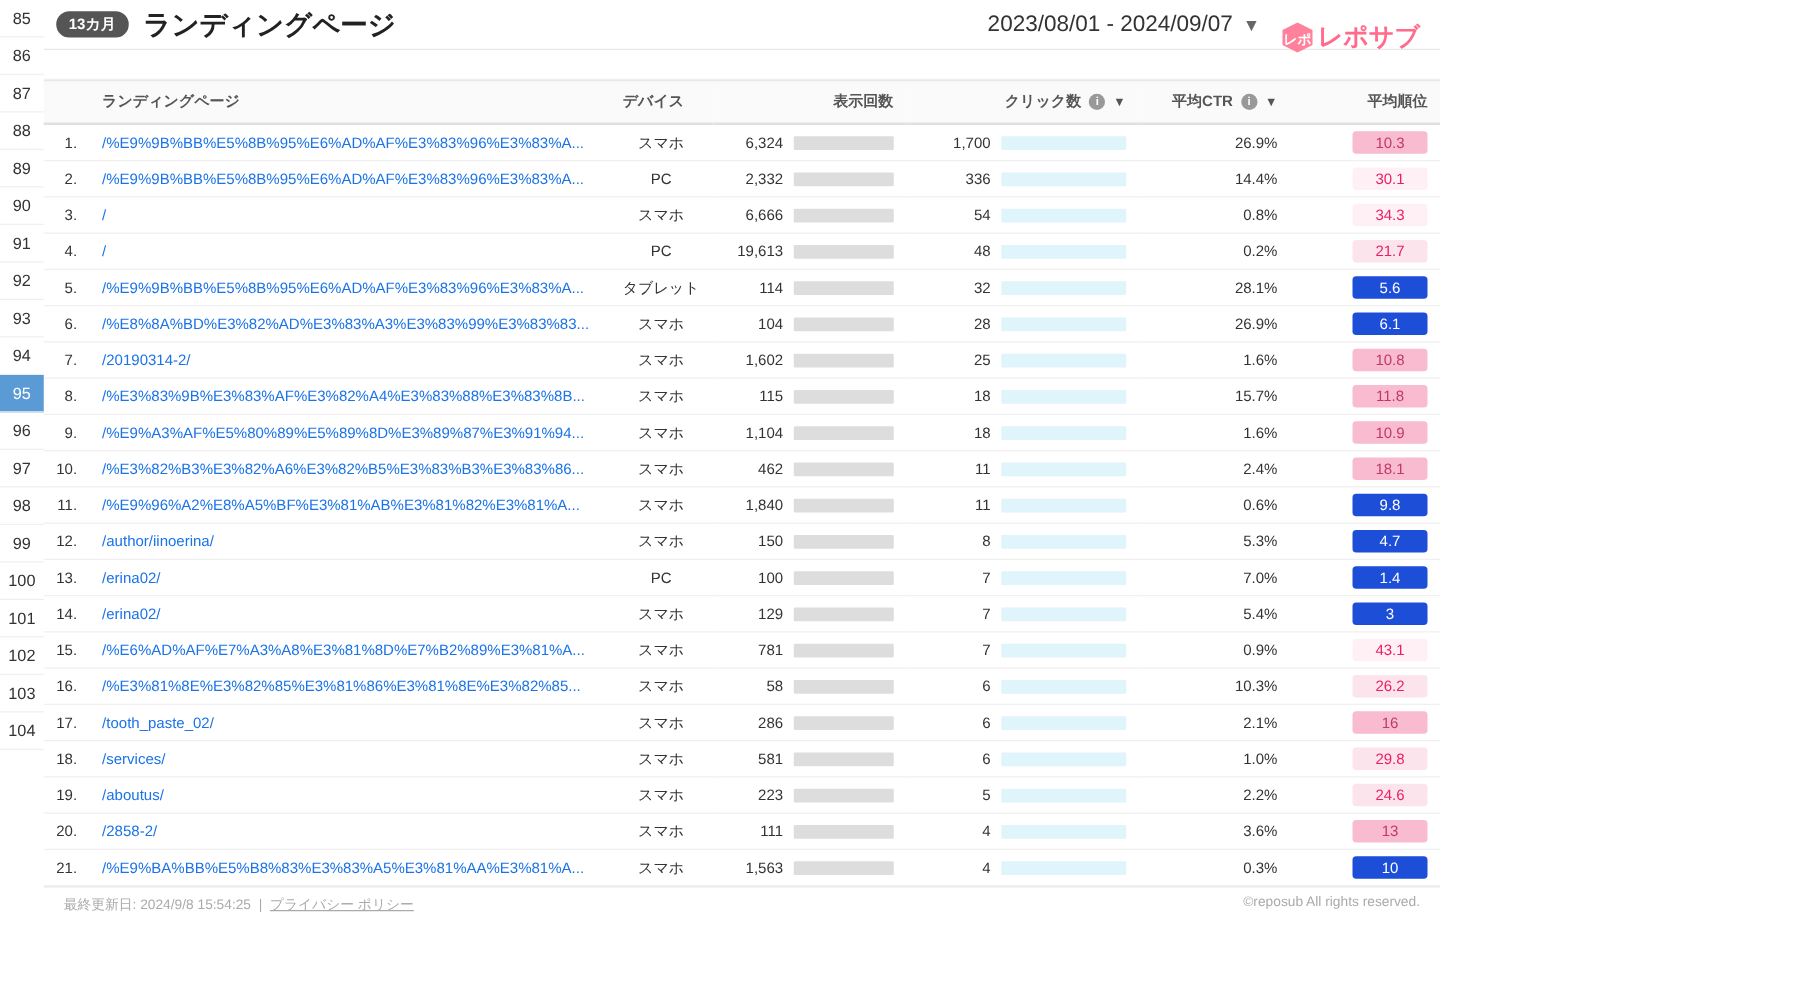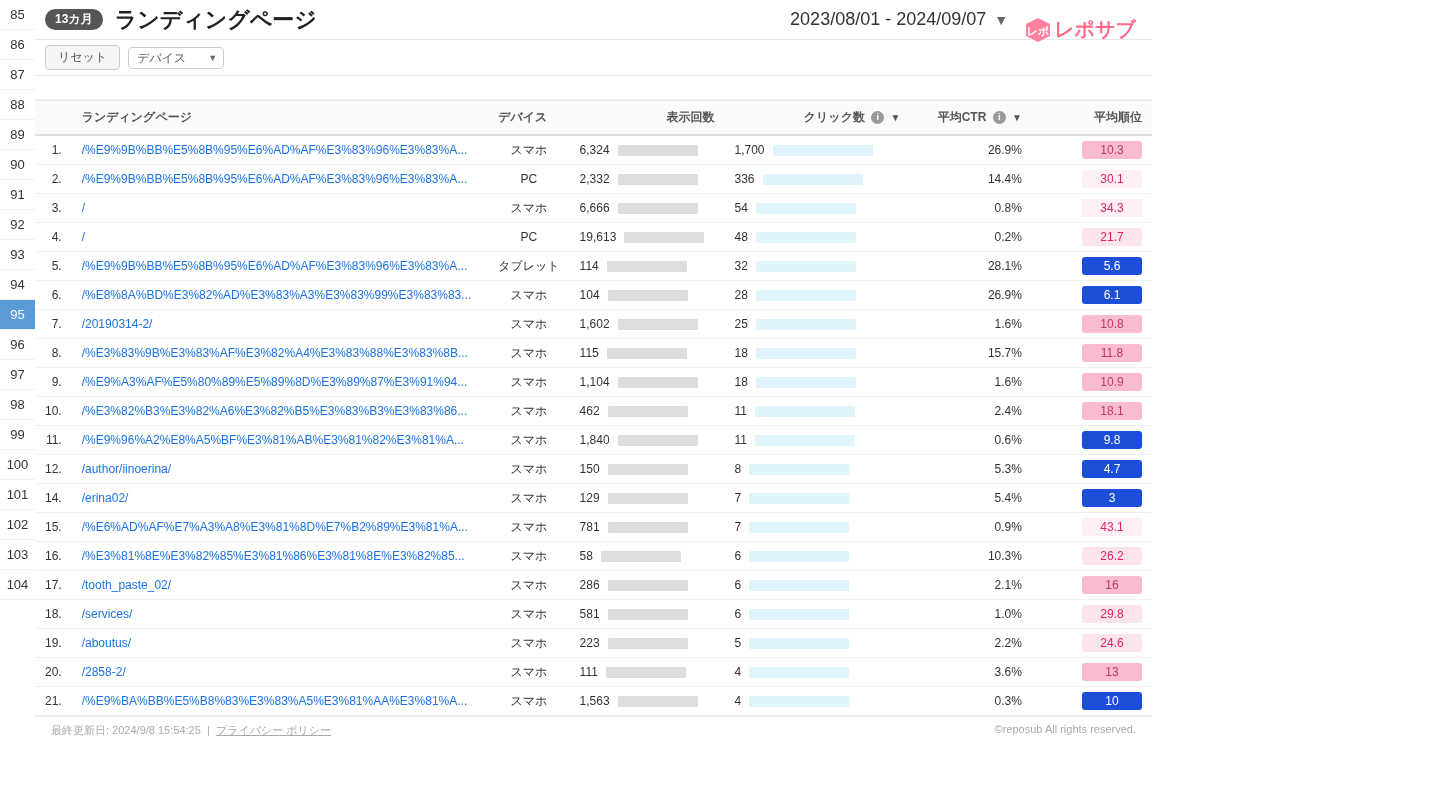--- a/index.html
+++ b/index.html
@@ -173,20 +173,21 @@
     .col-device { width: 80px; text-align: center; }
     .col-impressions { width: 160px; text-align: right; }
     .col-clicks { width: 200px; text-align: right; }
     .col-ctr { width: 130px; text-align: right; }
     .col-position { width: 140px; text-align: right; }
     
     .bar-container {
       display: flex;
       align-items: center;
       gap: 4px;
+      justify-content: flex-end;
     }
     
     .position-cell {
       padding: 5px 10px;
       text-align: right;
       font-size: 12px;
     }
     .pos-value {
       display: inline-block;
       min-width: 60px;
@@ -290,31 +291,20 @@
         <div class="logo">
           <svg width="28" height="28" viewBox="0 0 28 28">
             <polygon points="14,2 26,8 26,20 14,26 2,20 2,8" fill="#ff6b8a" opacity="0.85"></polygon>
             <text x="14" y="19" text-anchor="middle" font-size="11" fill="white" font-weight="bold">レポ</text>
           </svg>
           <span>レポサブ</span>
         </div>
       </div>
     </div>
 
-    <div class="controls-area">
-      <button class="btn-reset">リセット</button>
-      <div class="select-wrapper">
-        <select class="select-device">
-          <option>デバイス</option>
-          <option>スマホ</option>
-          <option>PC</option>
-          <option>タブレット</option>
-        </select>
-      </div>
-    </div>
 
     <div class="spacer-row"></div>
 
     <table class="data-table">
       <thead>
         <tr>
           <th class="col-num"></th>
           <th class="col-page">ランディングページ</th>
           <th class="col-device">デバイス</th>
           <th class="col-impressions right">
@@ -556,20 +546,39 @@
             <td class="col-clicks">
               <div class="bar-container">
     <span>8</span>
     <span class="click-bar-wrap"><span class="click-bar-fill" style="width:0%"></span></span>
   </div>
             </td>
             <td class="col-ctr" style="text-align: right;">5.3%</td>
             <td class="col-position position-cell"><span class="pos-value pos-deep-pink">4.7</span></td>
           </tr>
           <tr>
+            <td class="col-num">13.</td>
+            <td class="col-page" style="color: rgb(26, 115, 232); cursor: pointer;">/erina02/</td>
+            <td class="col-device">PC</td>
+            <td class="col-impressions">
+              <div class="bar-container">
+    <span>100</span>
+    <span class="imp-bar-wrap"><span class="imp-bar-fill" style="width:1%"></span></span>
+  </div>
+            </td>
+            <td class="col-clicks">
+              <div class="bar-container">
+    <span>7</span>
+    <span class="click-bar-wrap"><span class="click-bar-fill" style="width:0%"></span></span>
+  </div>
+            </td>
+            <td class="col-ctr" style="text-align: right;">7.0%</td>
+            <td class="col-position position-cell"><span class="pos-value pos-deep-pink">1.4</span></td>
+          </tr>
+          <tr>
             <td class="col-num">14.</td>
             <td class="col-page" style="color: rgb(26, 115, 232); cursor: pointer;">/erina02/</td>
             <td class="col-device">スマホ</td>
             <td class="col-impressions">
               <div class="bar-container">
     <span>129</span>
     <span class="imp-bar-wrap"><span class="imp-bar-fill" style="width:1%"></span></span>
   </div>
             </td>
             <td class="col-clicks">

